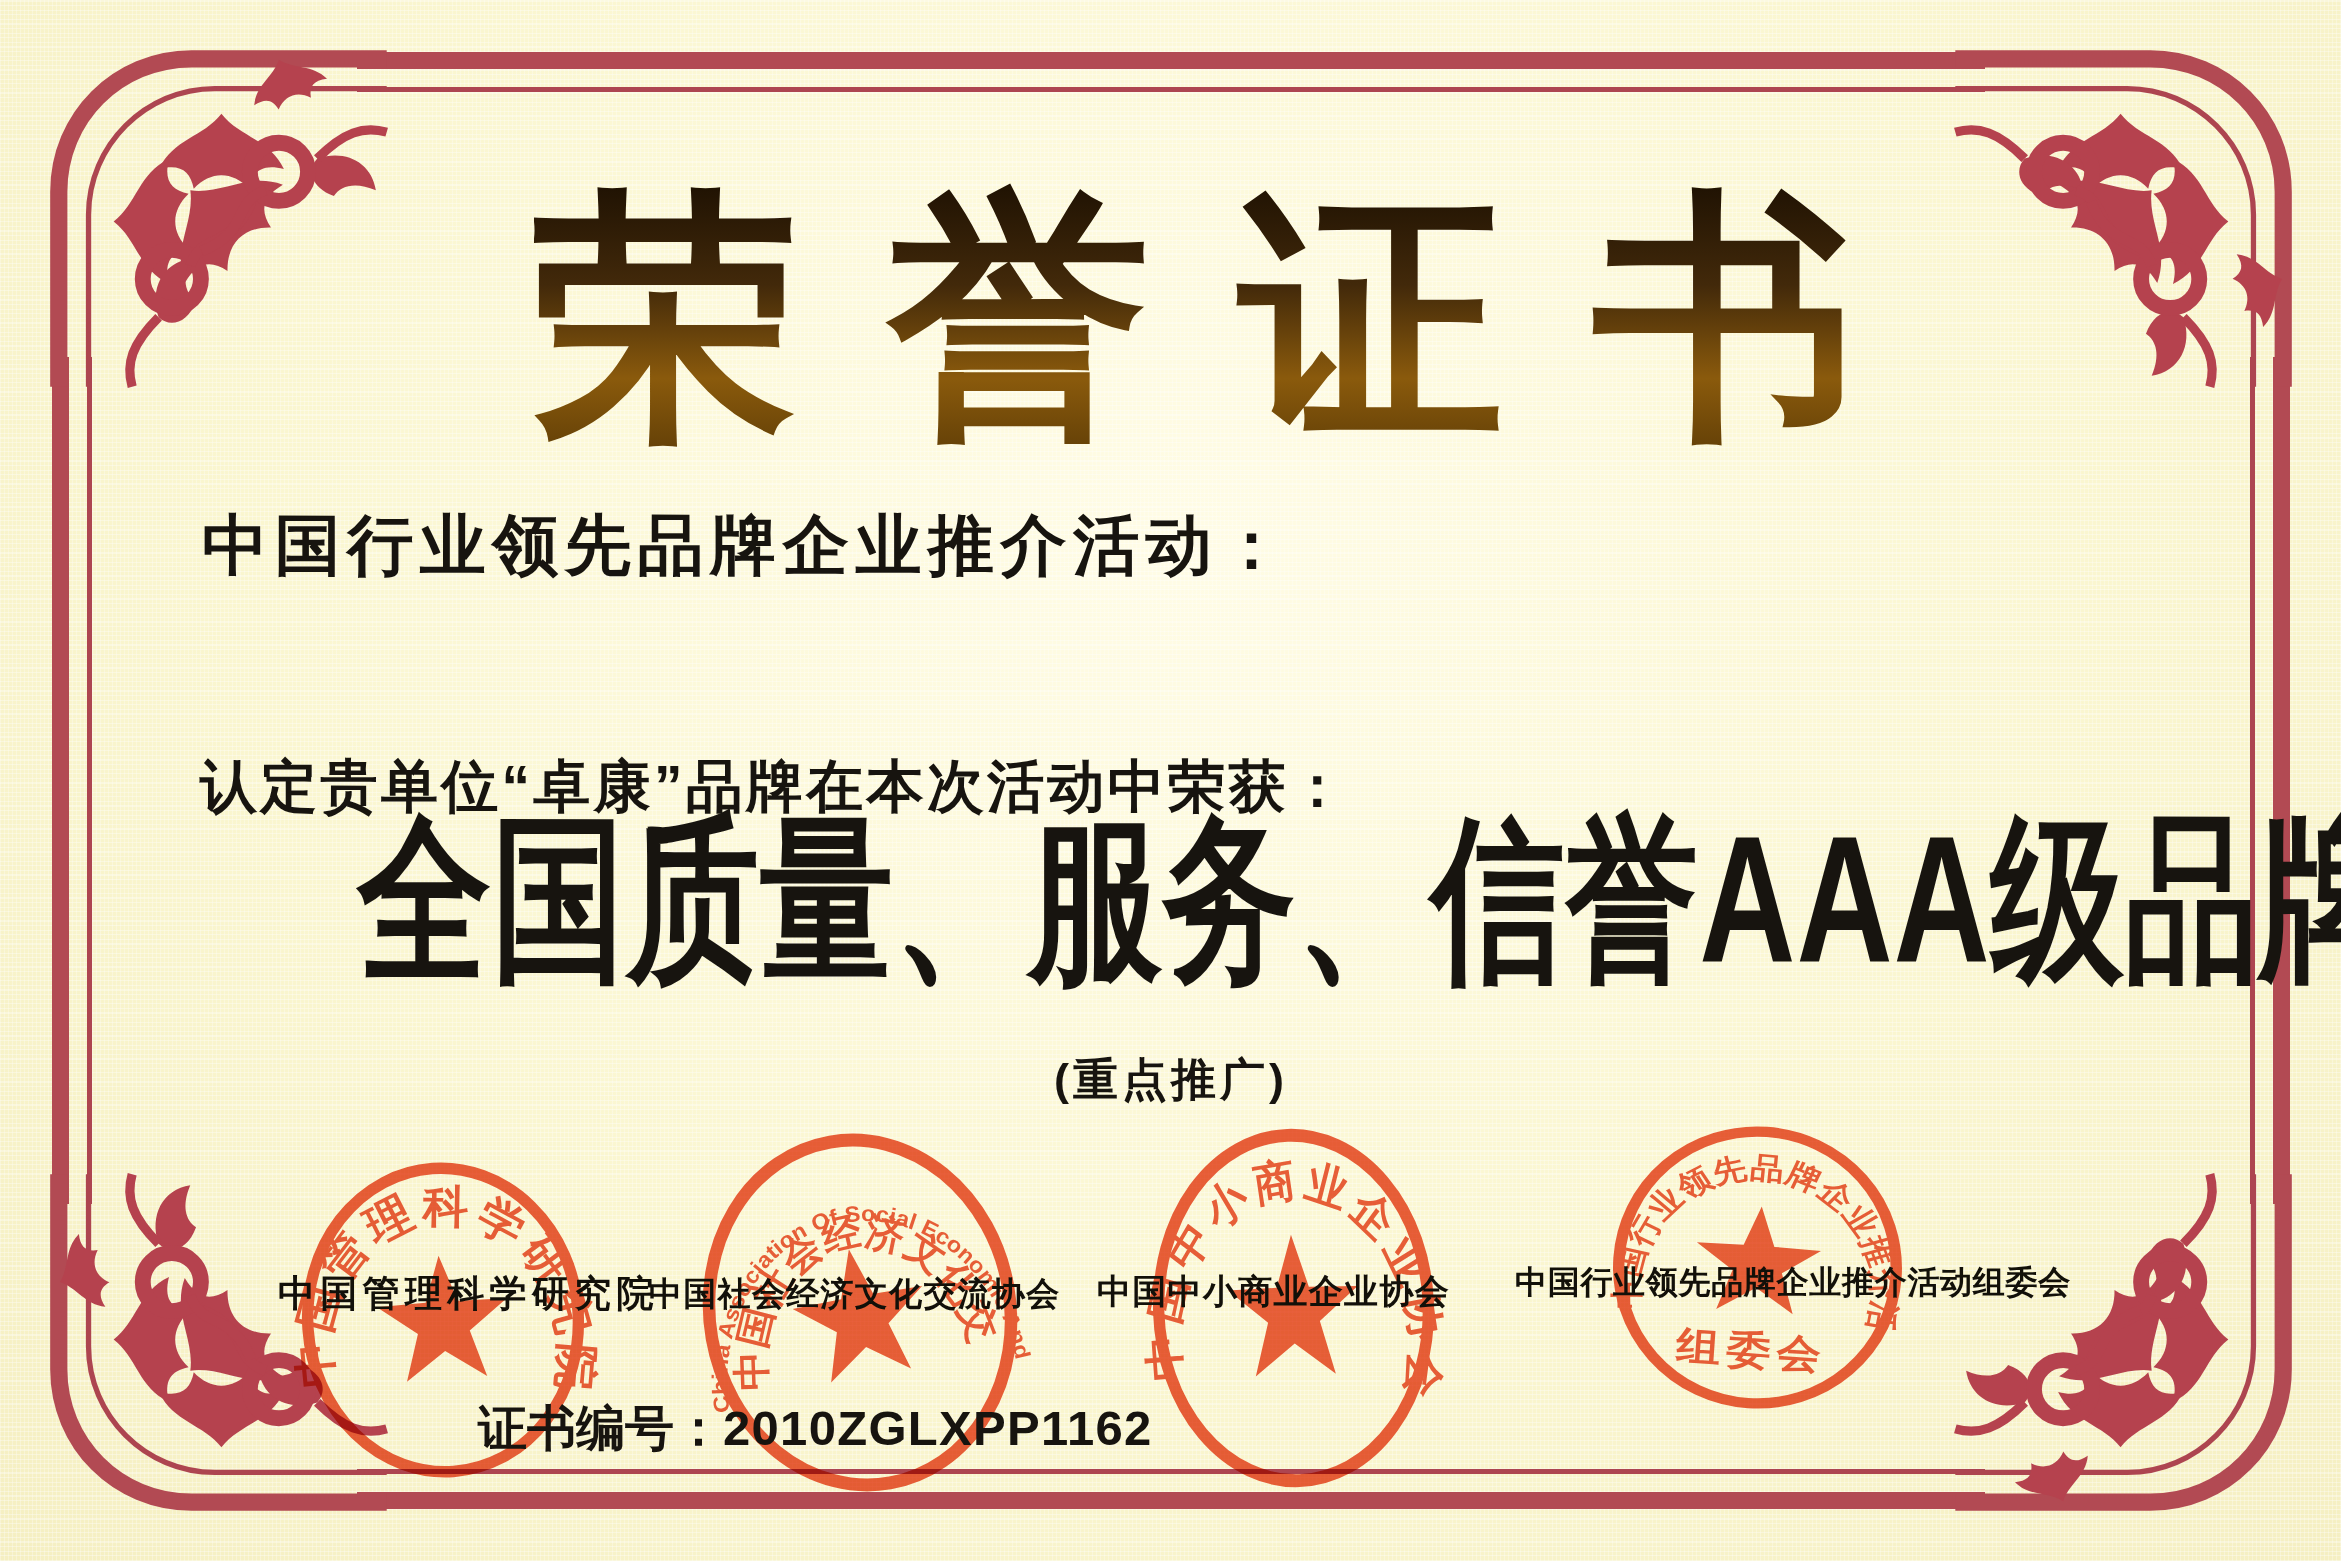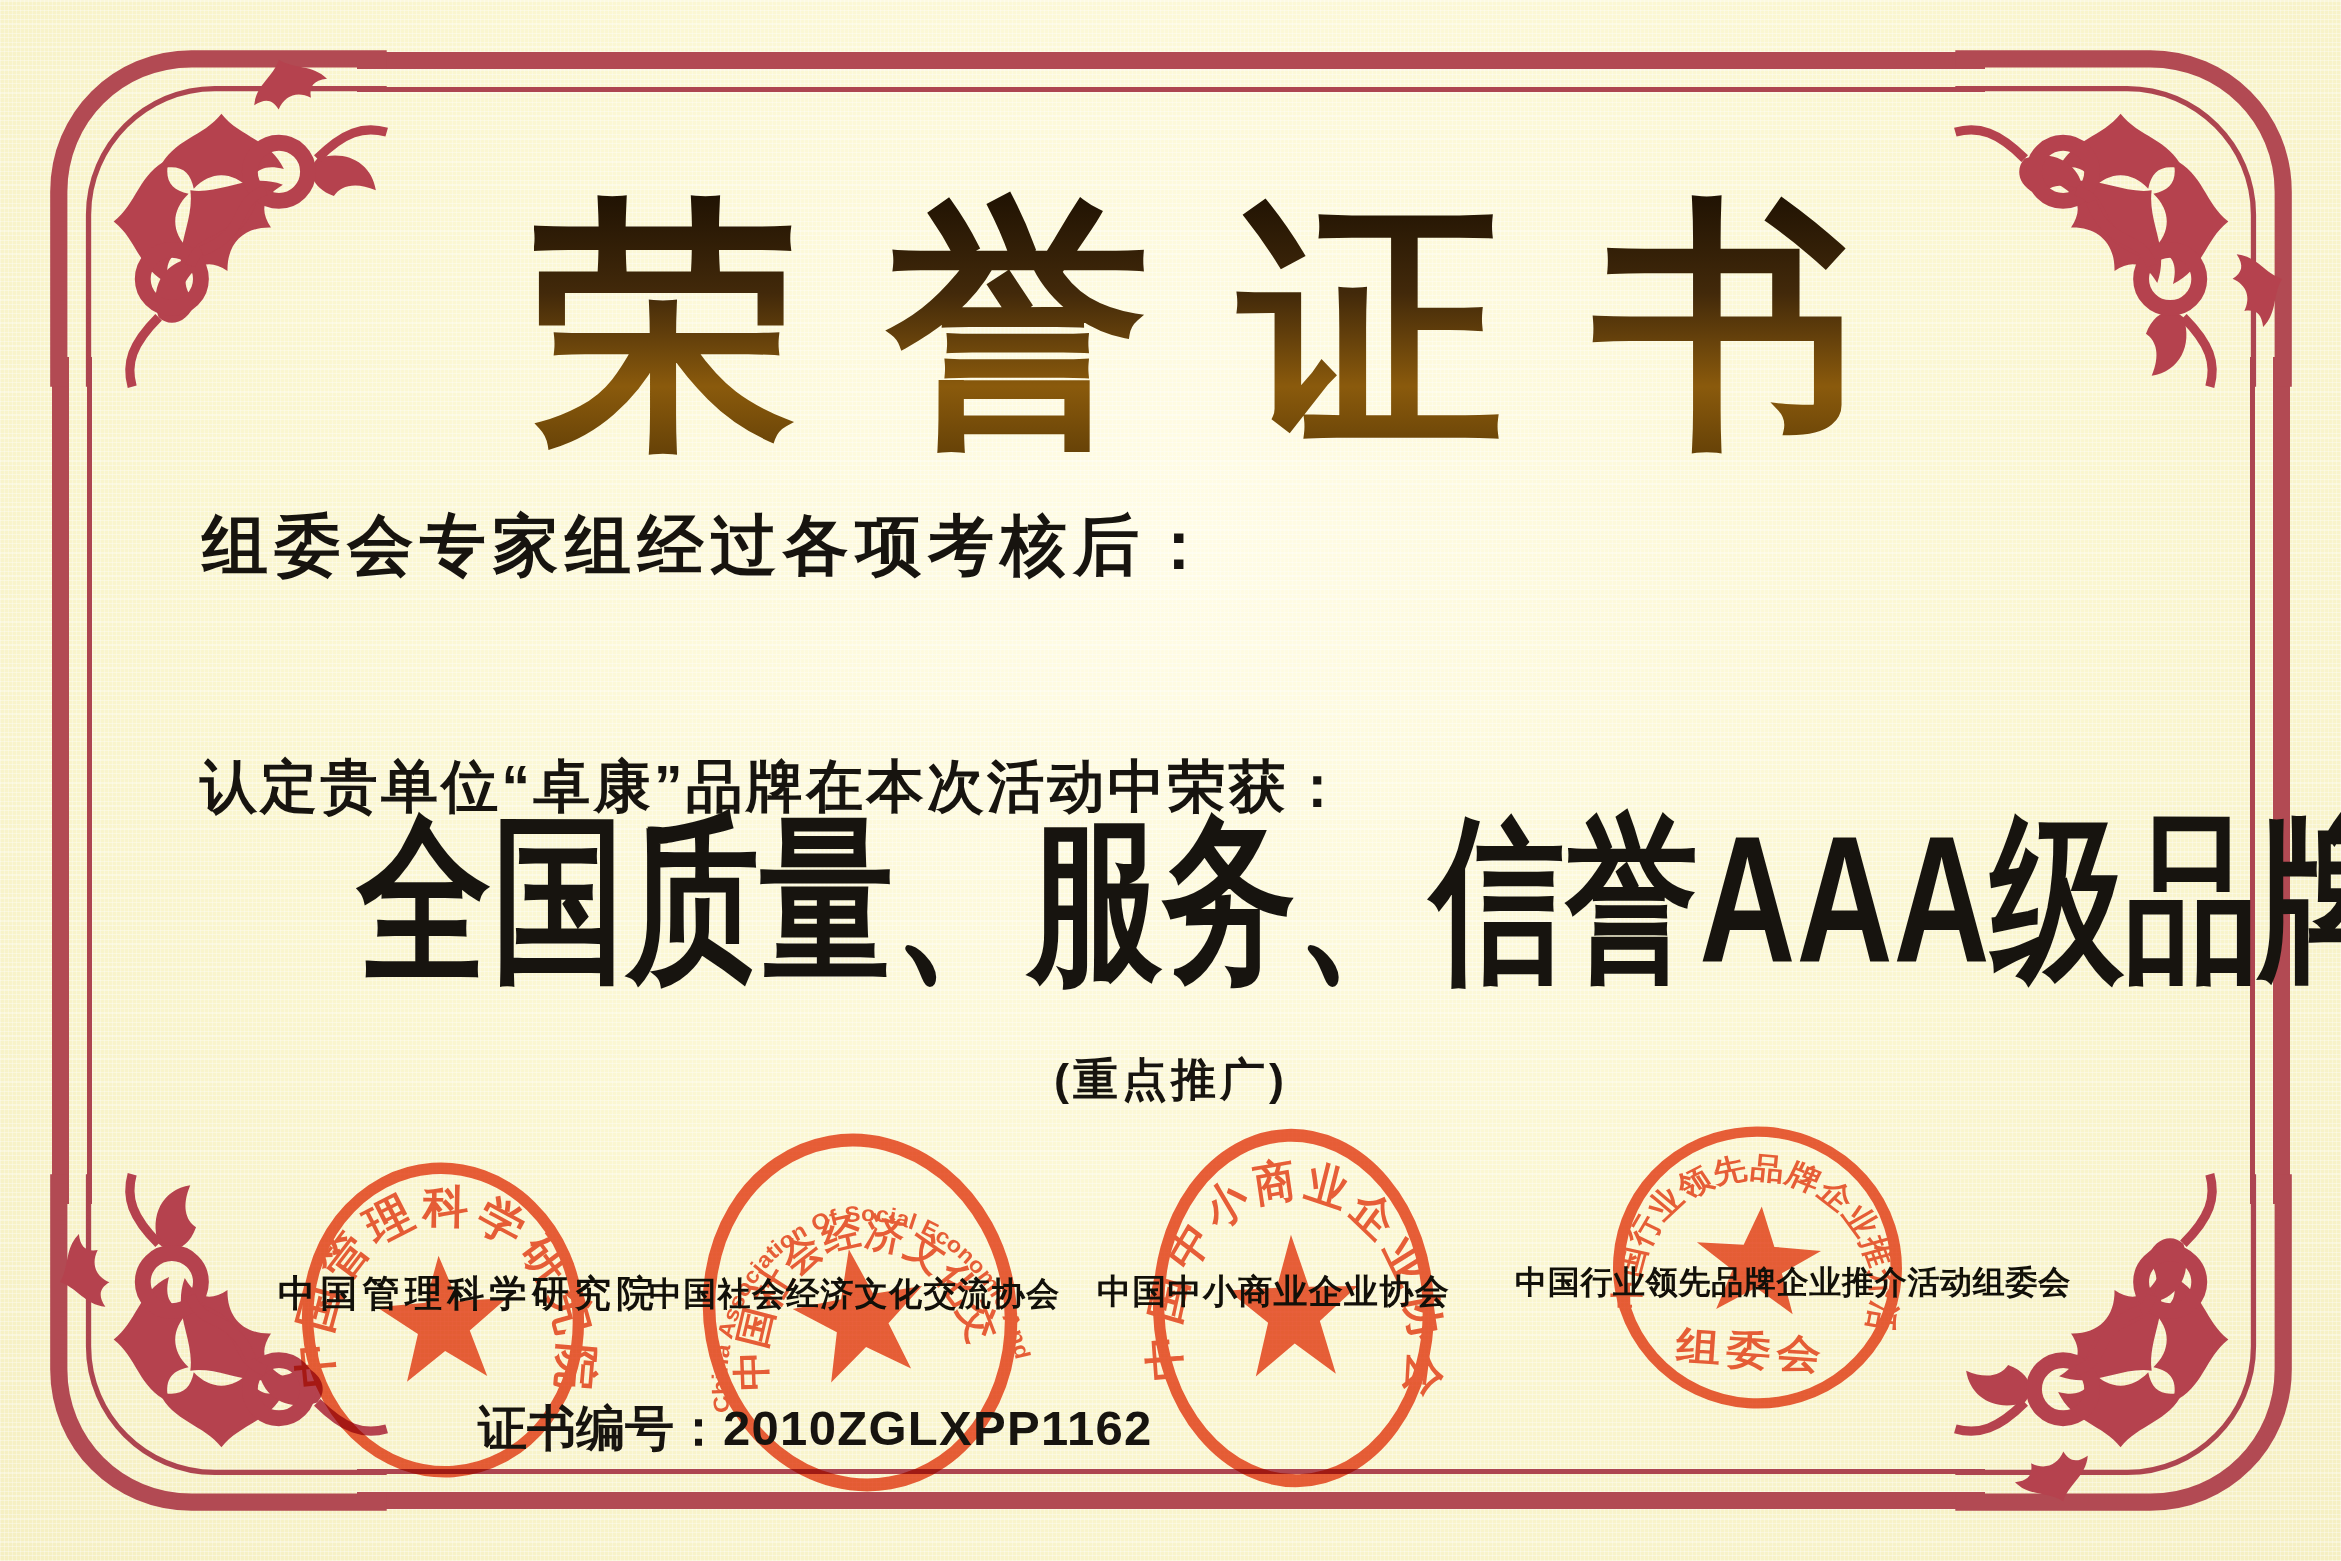--- a/index.html
+++ b/index.html
@@ -24,21 +24,21 @@
   .tbar.v{width:5.3px;top:357px;bottom:357px;}
   .tbar.t{top:87px;} .tbar.b{bottom:87px;}
   .tbar.l{left:87px;} .tbar.r{right:87px;}
   .corner{position:absolute;width:357px;height:357px;}
   .c-tl{left:33px;top:33px;}
   .c-tr{right:33px;top:33px;transform:rotate(90deg);}
   .c-br{right:33px;bottom:33px;transform:rotate(180deg);}
   .c-bl{left:33px;bottom:33px;transform:rotate(270deg);}
   
   .title{
-    position:absolute;top:175px;left:0;right:0;margin:8px;text-align:center;
+    position:absolute;top:175px;left:0;right:0;margin:0;text-align:center;
     font-family:"Liberation Serif", serif;font-weight:bold;font-size:264px;line-height:1.1;
     letter-spacing:89px;
     padding-left:48px;
   }
   .title span{
     margin-right:-89px;
     color:#3c2604;
     background:linear-gradient(180deg,#1c1002 0%,#42290a 38%,#8a5a0c 70%,#5c3b06 100%);
     -webkit-background-clip:text;background-clip:text;-webkit-text-fill-color:transparent;
   }
@@ -115,21 +115,21 @@
     </svg>
   <svg class="corner c-br" viewBox="0 0 540 540">
       <use href="#orn"></use>
     </svg>
   <svg class="corner c-bl" viewBox="0 0 540 540">
       <use href="#orn"></use>
     </svg>
 
   <h1 class="title"><span>荣誉证书</span></h1>
 
-  <div class="company">组委会专家组经过各项考核后：</div>
+  <div class="company">中国行业领先品牌企业推介活动：</div>
 
   <div class="bline l2">认定贵单位“卓康”品牌在本次活动中荣获：</div>
 
   <div class="award"><span>全国质量、服务、信誉AAA级品牌</span></div>
 
   <div class="note">(重点推广)</div>
 
   <svg class="seal seal1" viewBox="0 0 400 440" preserveAspectRatio="none">
     <ellipse class="ring" cx="200" cy="220" rx="178" ry="200"></ellipse>
     <path id="arc1" d="M52,300 A152,170 0 1 1 348,300" fill="none"></path>

